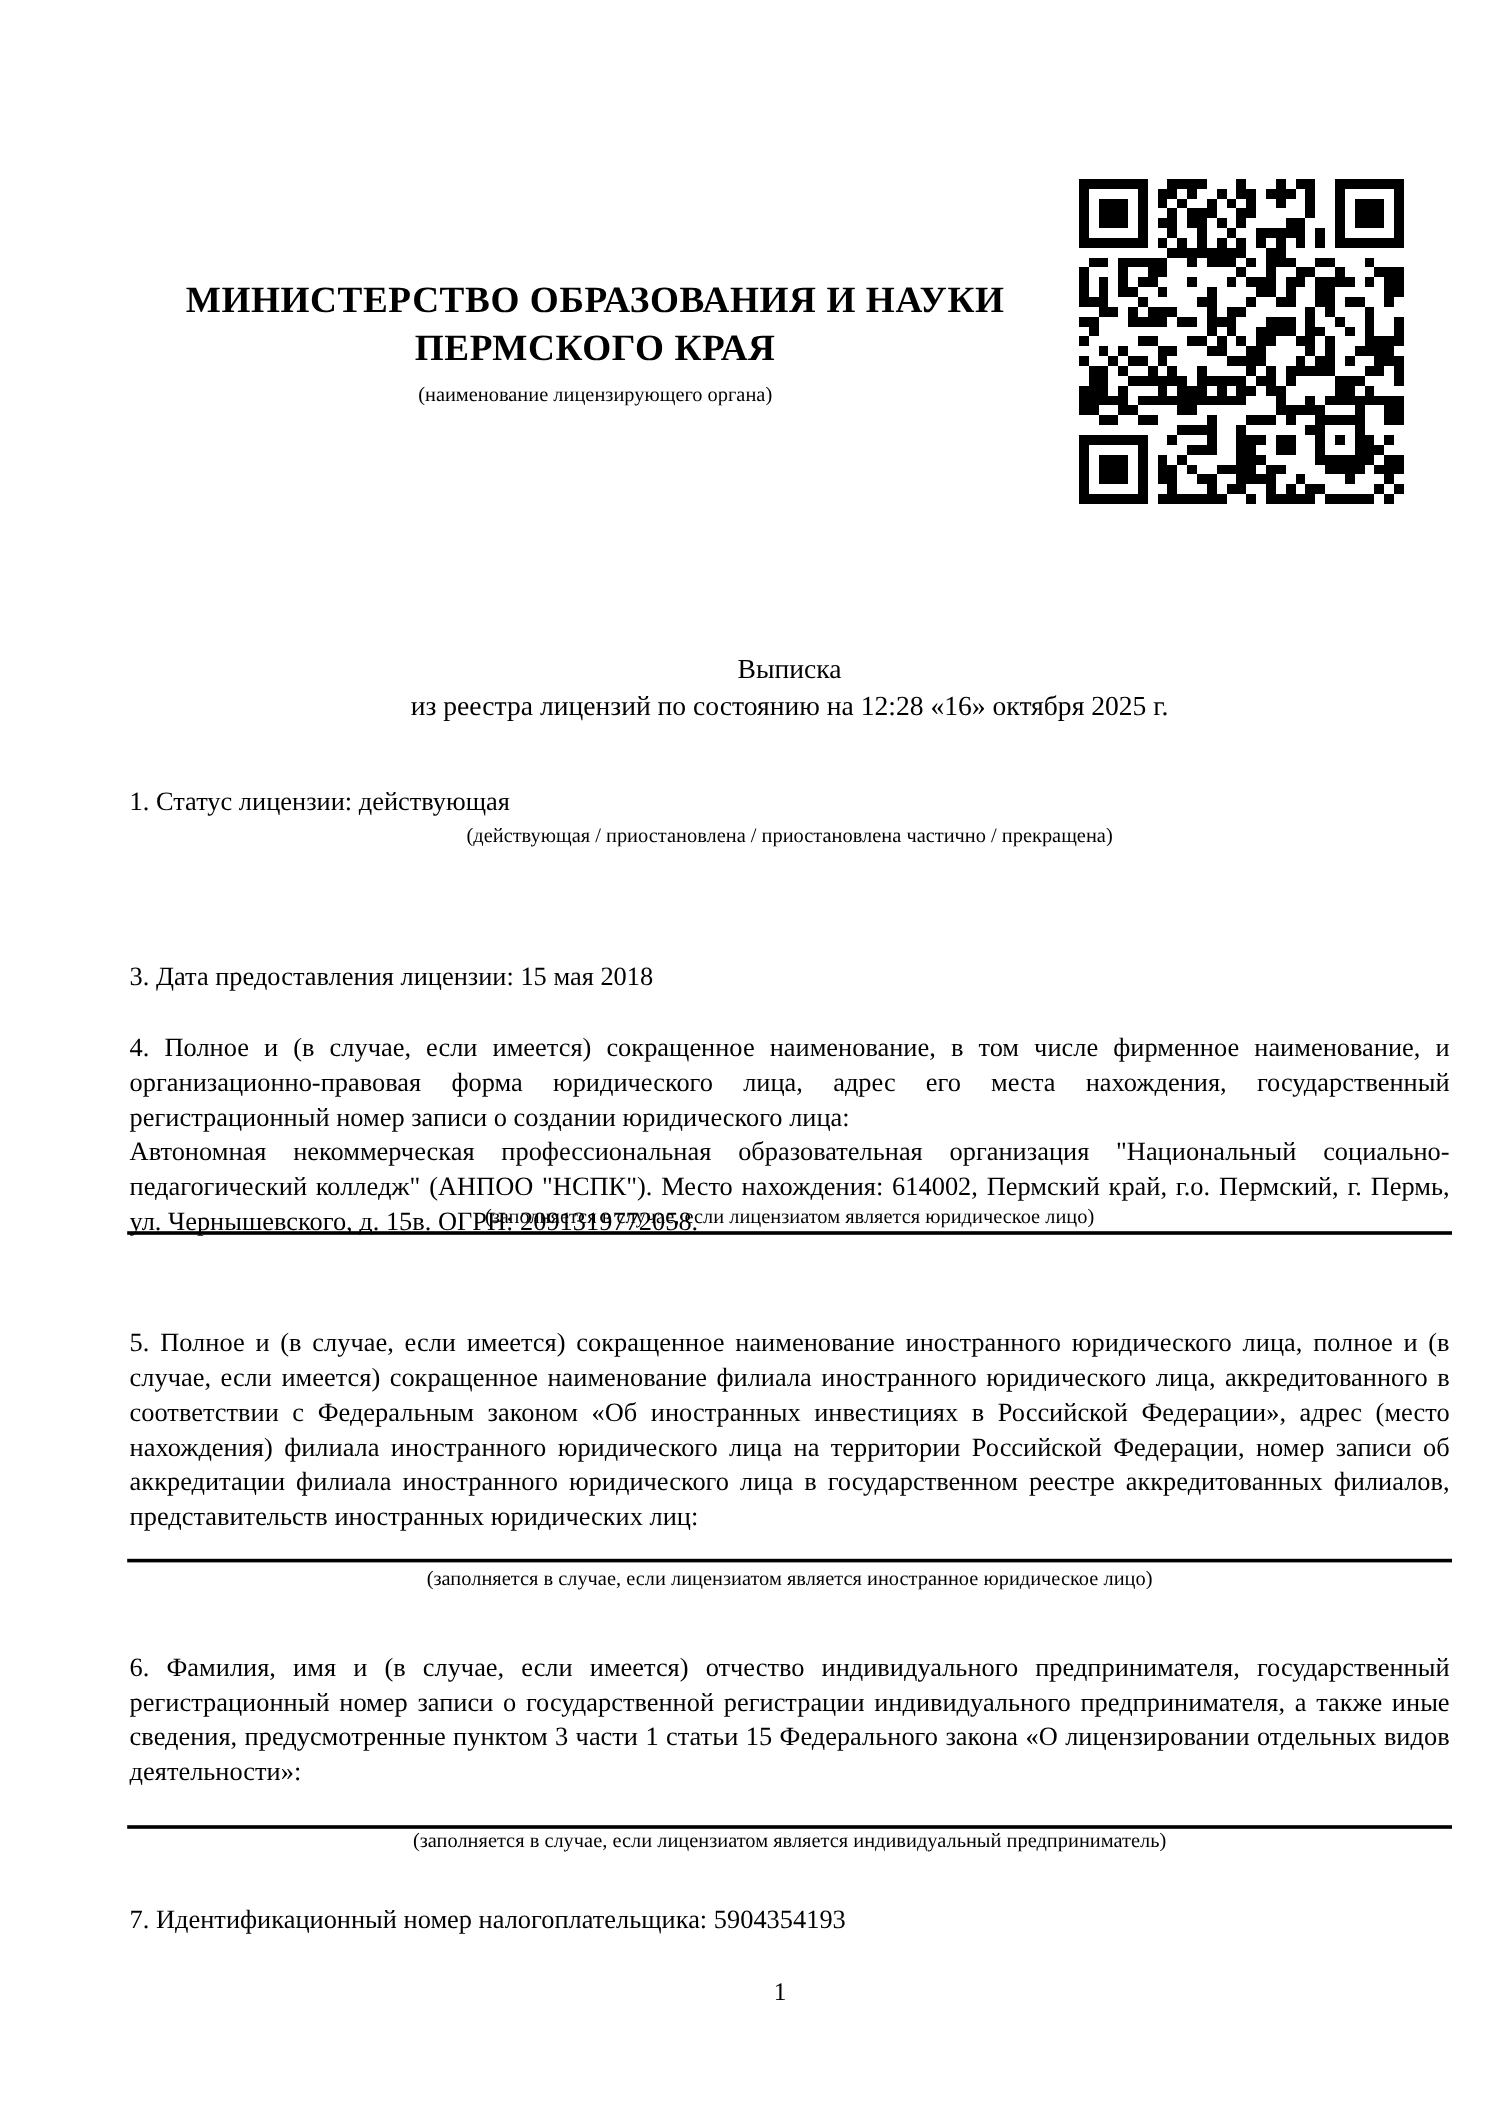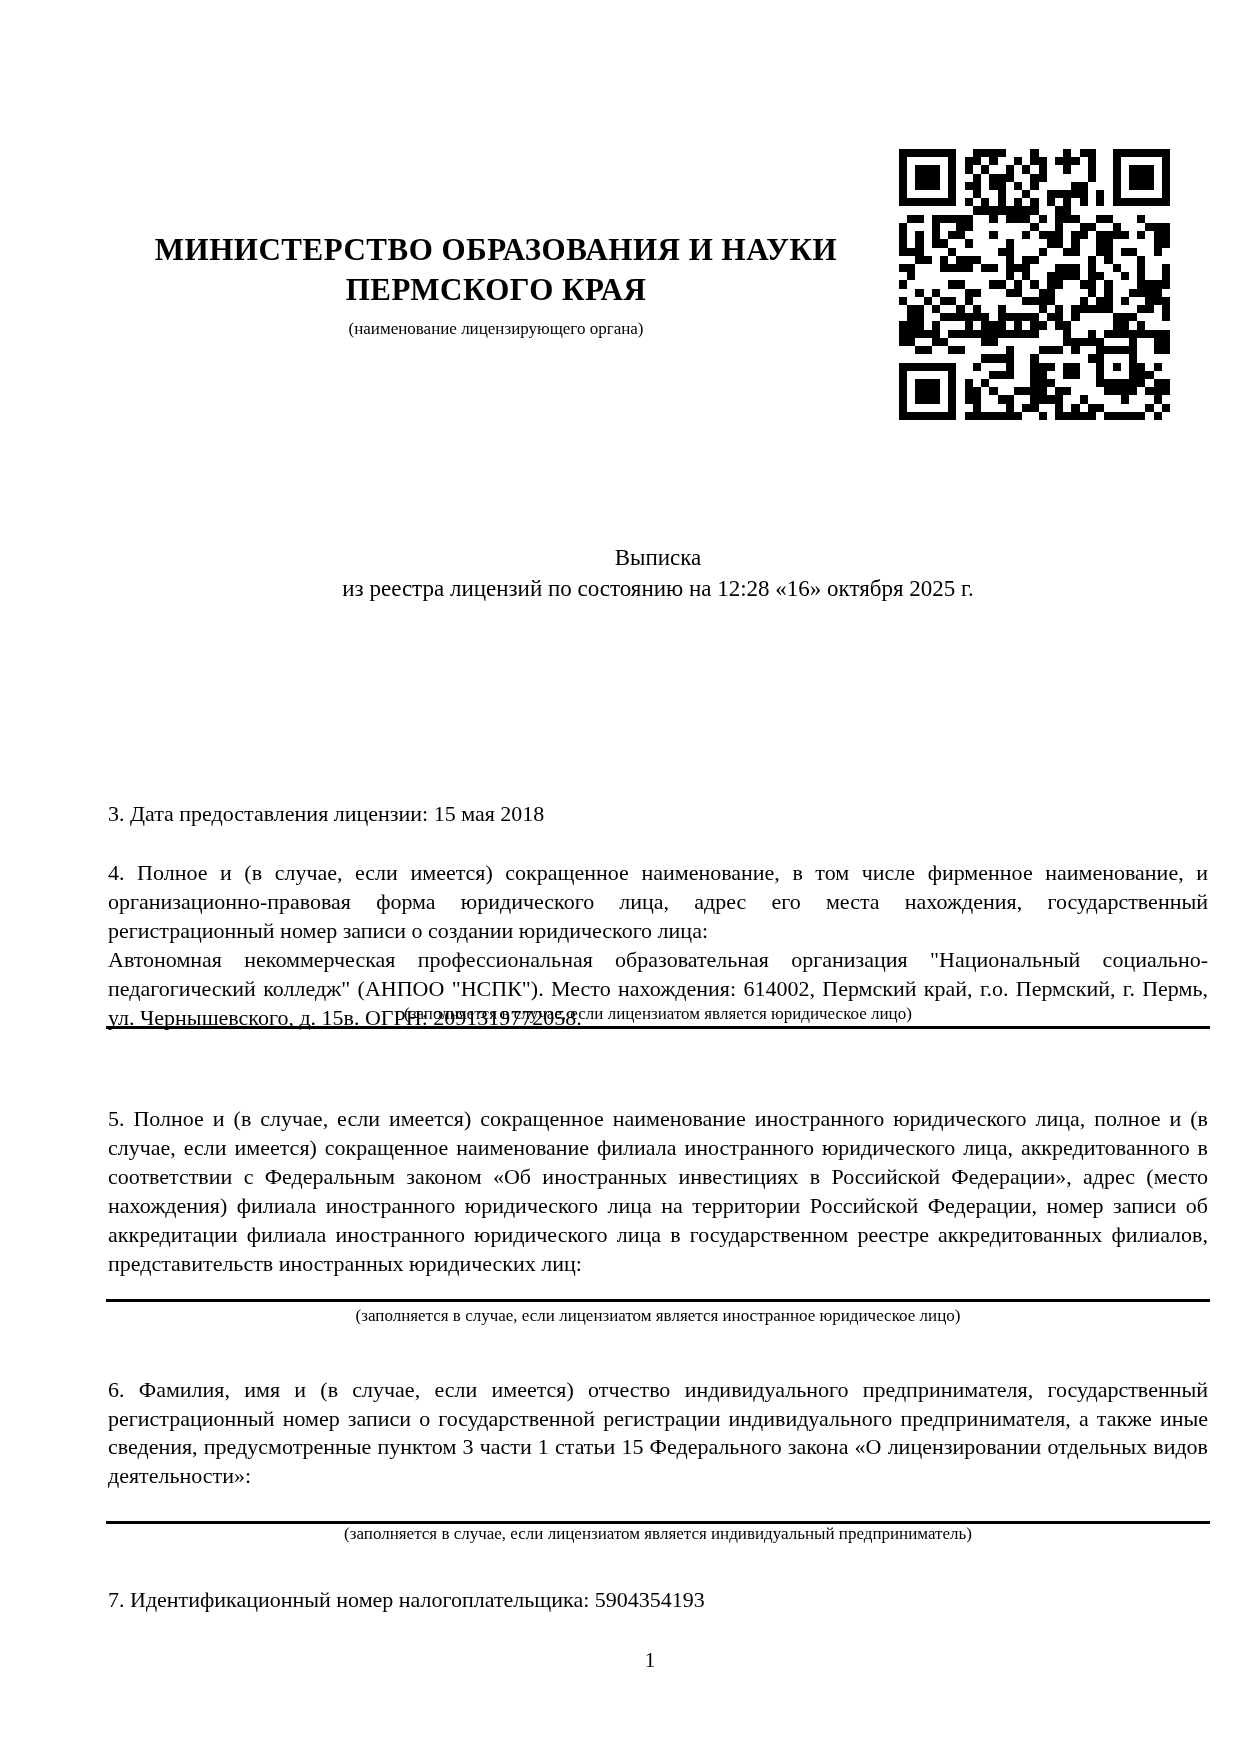--- a/index.html
+++ b/index.html
@@ -603,20 +603,22 @@
         <rect x="29" y="32" width="1" height="1" fill="#000000"></rect>
         <rect x="31" y="32" width="1" height="1" fill="#000000"></rect>
       </svg>
   </div>
 
   <div class="abs title-block">
     <div class="title-line">Выписка</div>
     <div class="title-line">из реестра лицензий по состоянию на 12:28 «16» октября 2025 г.</div>
   </div>
 
+  <div class="abs body-col item-line" style="top:653px;">1. Статус лицензии: действующая</div>
+  <div class="abs body-col caption" style="top:684px;">(действующая / приостановлена / приостановлена частично / прекращена)</div>
 
 
   <div class="abs body-col item-line" style="top:799px;">3. Дата предоставления лицензии: 15 мая 2018</div>
 
   <div class="abs body-col para" style="top:858px;">
     <span>4. Полное и (в случае, если имеется) сокращенное наименование, в том числе фирменное наименование, и организационно-правовая форма юридического лица, адрес его места нахождения, государственный регистрационный номер записи о создании юридического лица:</span><br>
     <span>Автономная некоммерческая профессиональная образовательная организация "Национальный социально-педагогический колледж" (АНПОО "НСПК"). Место нахождения: 614002, Пермский край, г.о. Пермский, г. Пермь, ул. Чернышевского, д. 15в. ОГРН: 2091319772058.</span>
   </div>
   <div class="abs rule" style="top:1026px;"></div>
   <div class="abs body-col caption" style="top:1001px;">(заполняется в случае, если лицензиатом является юридическое лицо)</div>

